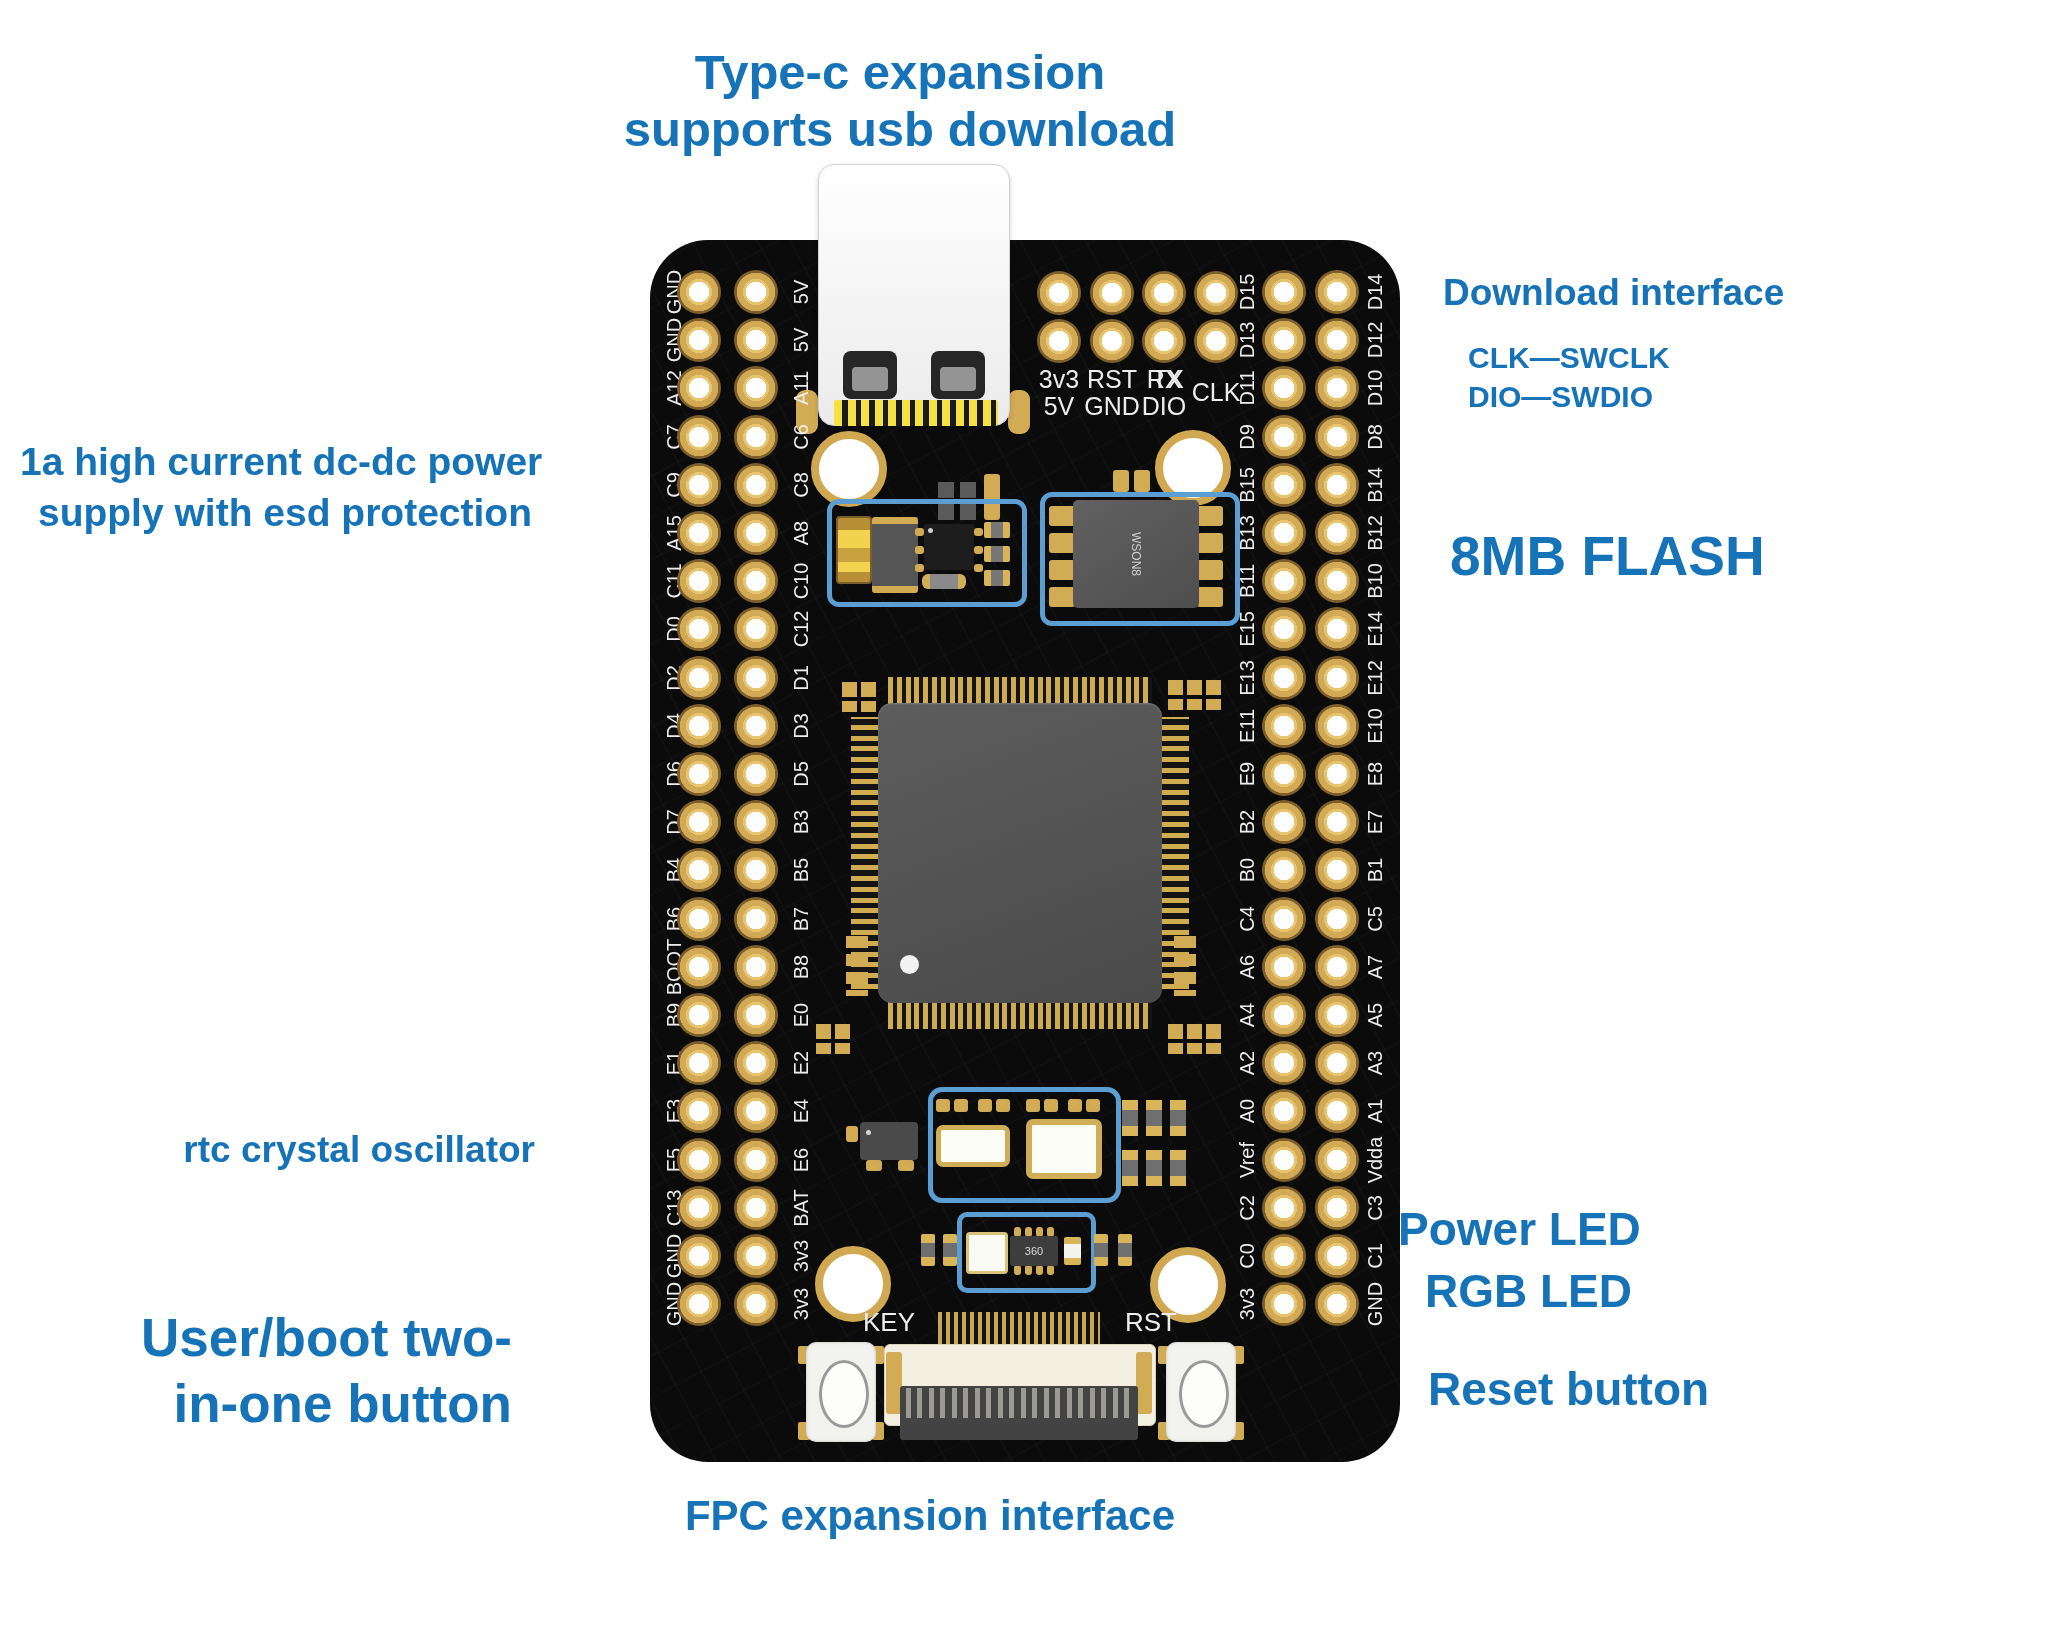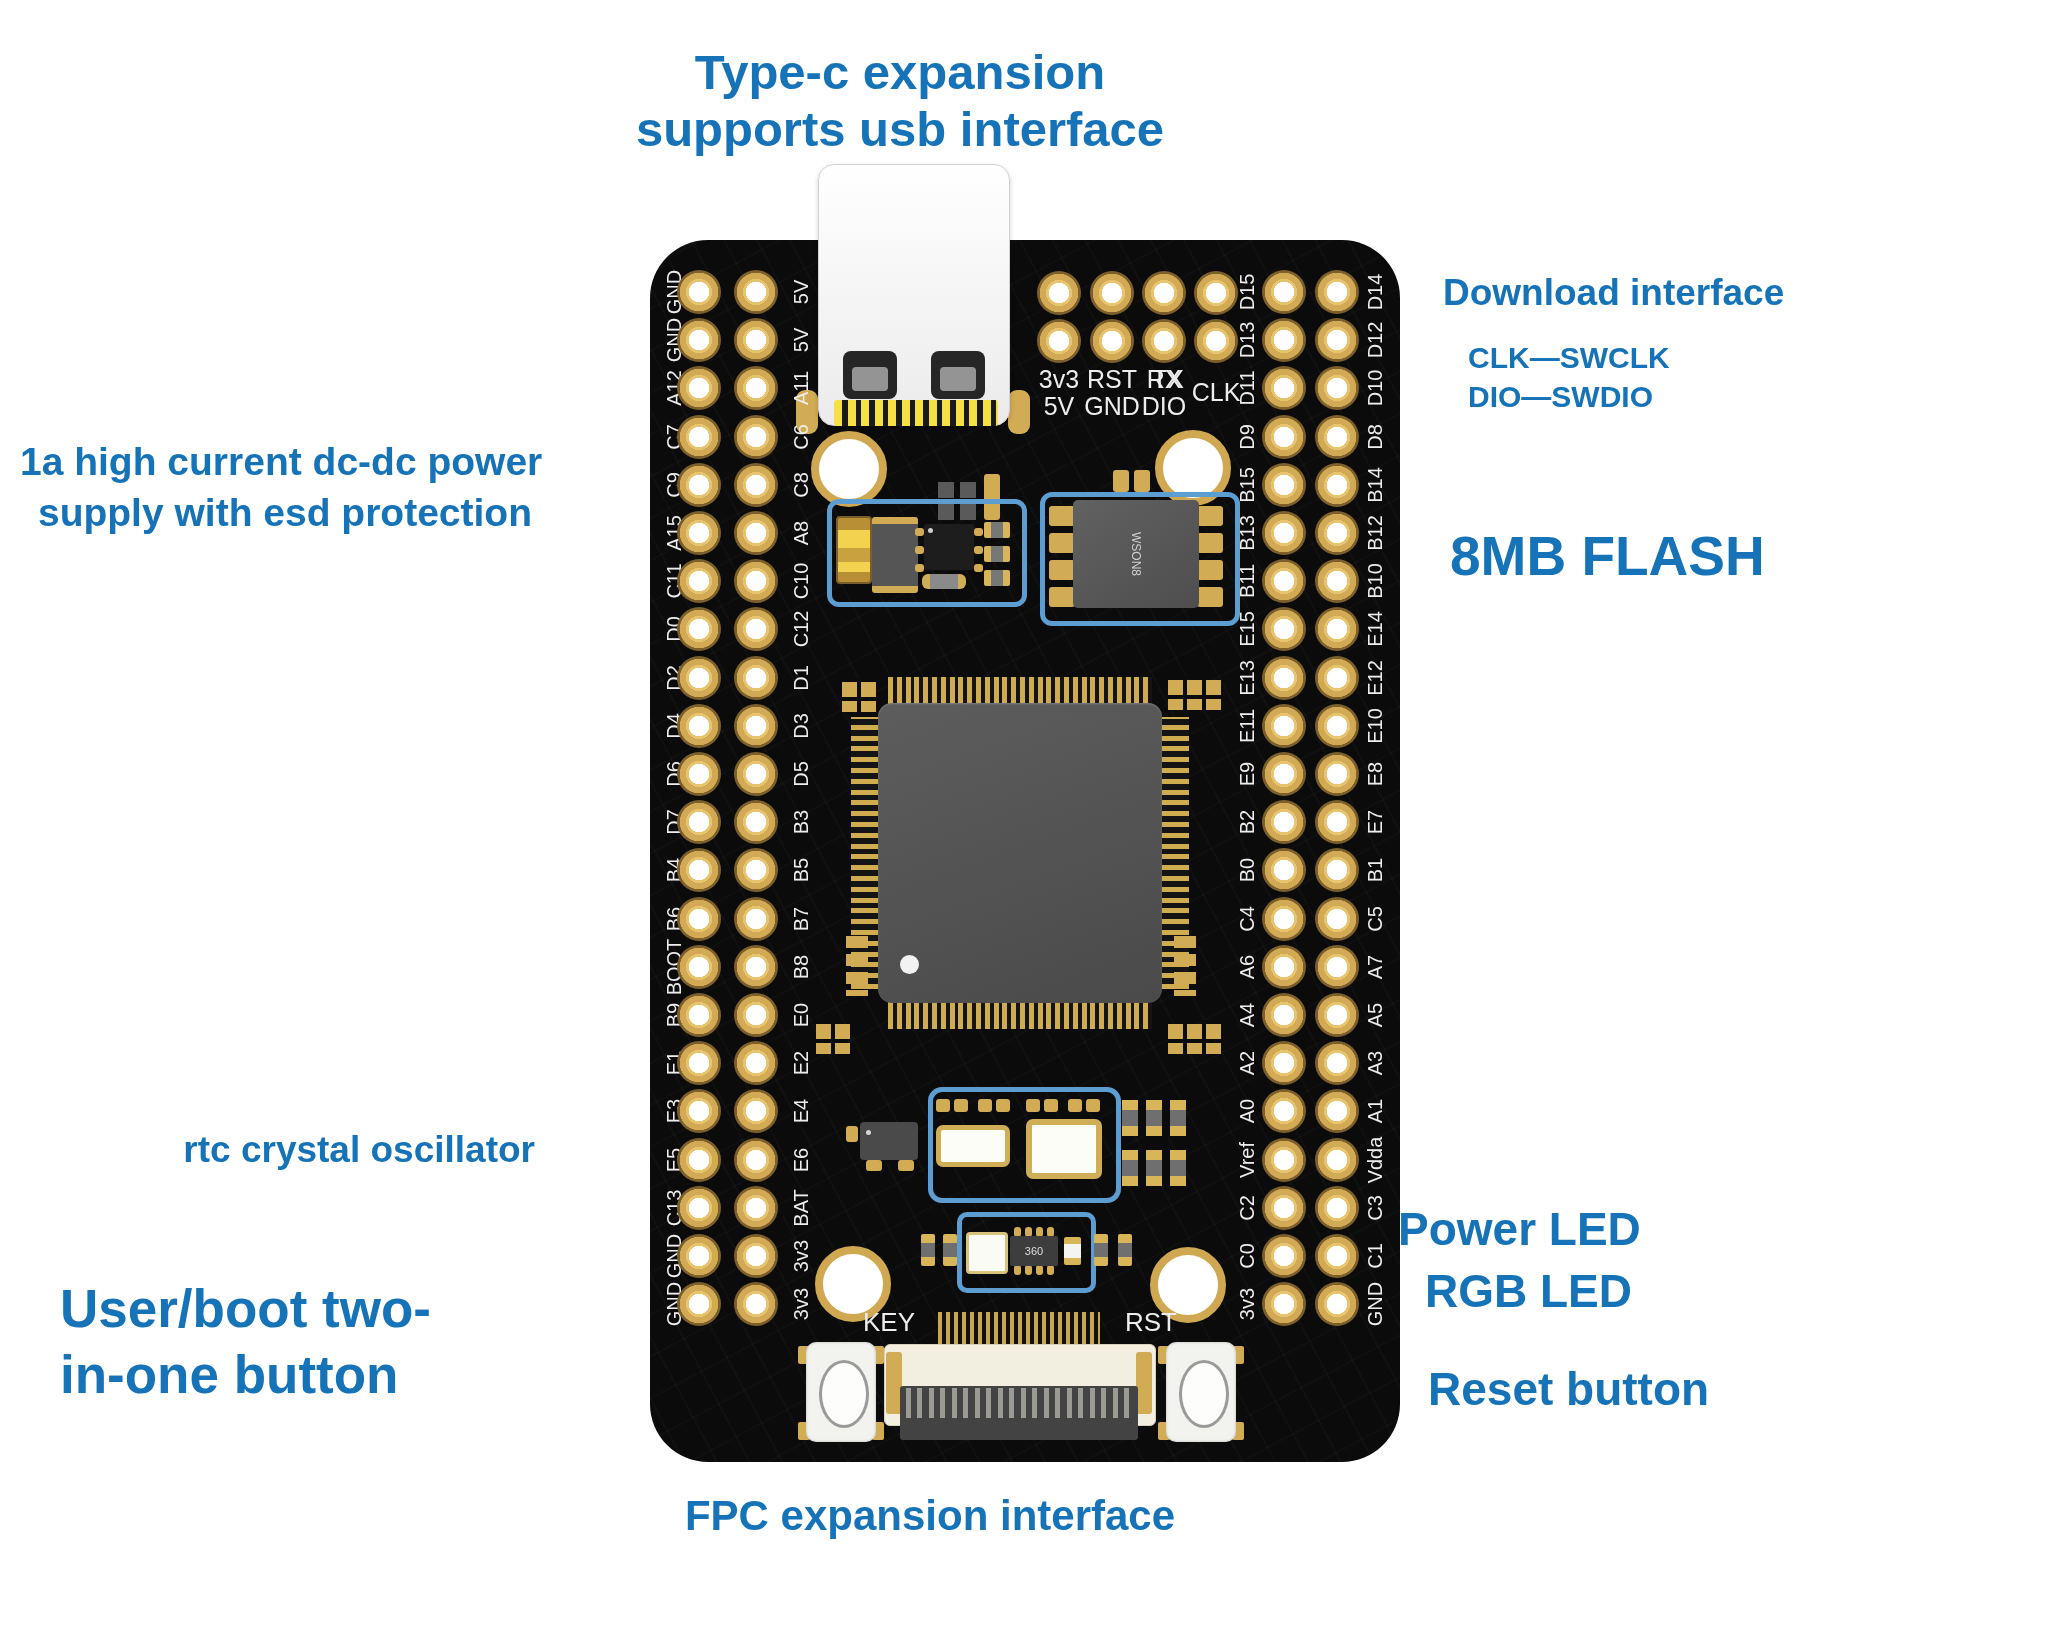--- a/index.html
+++ b/index.html
@@ -49,41 +49,41 @@
   .crystal{position:absolute;background:#fdfdf8;border:5px solid #cfae57;border-radius:7px;}
   .tab{position:absolute;width:12px;height:18px;background:#d2ab55;border-radius:2px;}
 </style>
 </head>
 <body>
 
 <div id="canvas">
 
   <div class="ann b" style="left:420px;top:44px;width:960px;text-align:center;font-size:49px;line-height:57px;">
     <div>Type-c expansion</div>
-    <div>supports usb interface</div>
+    <div>supports usb download</div>
   </div>
 
   <div class="ann b" style="left:1443px;top:272px;font-size:37px;">Download interface</div>
   <div class="ann b" style="left:1468px;top:338px;font-size:30px;line-height:39px;">
     <div>CLK—SWCLK</div>
     <div>DIO—SWDIO</div>
   </div>
 
   <div class="ann b" style="left:1450px;top:524px;font-size:55px;">8MB FLASH</div>
 
   <div class="ann" style="left:20px;top:436px;width:512px;text-align:right;font-size:39px;line-height:51px;">
     <div>1a high current dc-dc power</div>
     <div>supply with esd protection</div>
   </div>
 
   <div class="ann" style="left:40px;top:1124px;width:495px;text-align:right;font-size:37px;line-height:52px;">
     <div>rtc crystal oscillator</div>
   </div>
 
-  <div class="ann" style="left:60px;top:1276px;width:452px;text-align:left;font-size:53px;line-height:66px;">
+  <div class="ann" style="left:60px;top:1305px;width:452px;text-align:right;font-size:53px;line-height:66px;">
     <div>User/boot two-</div>
     <div>in-one button</div>
   </div>
 
   <div class="ann" style="left:1398px;top:1198px;width:234px;text-align:right;font-size:46px;line-height:62px;">
     <div>Power LED</div>
     <div>RGB LED</div>
   </div>
 
   <div class="ann" style="left:1428px;top:1362px;font-size:46px;">Reset button</div>

